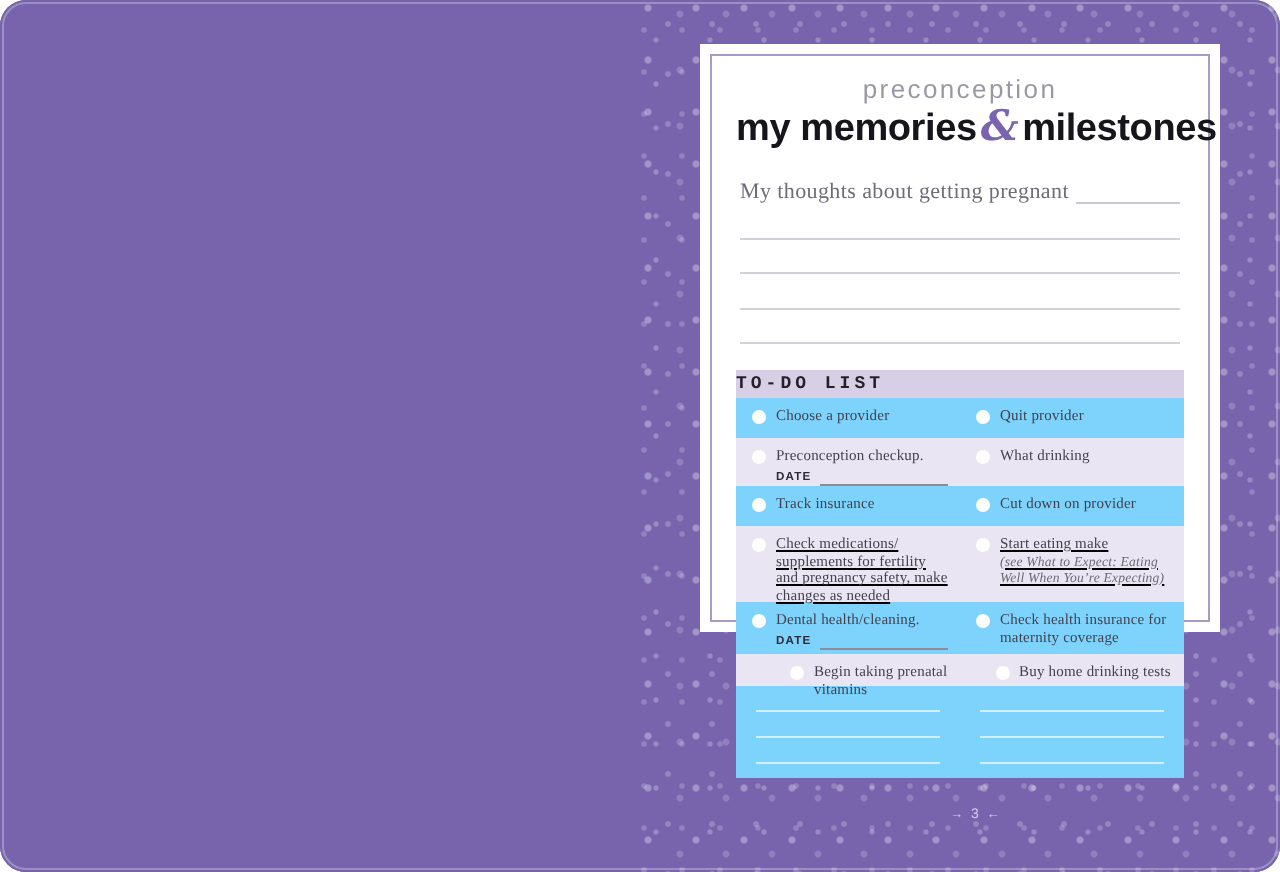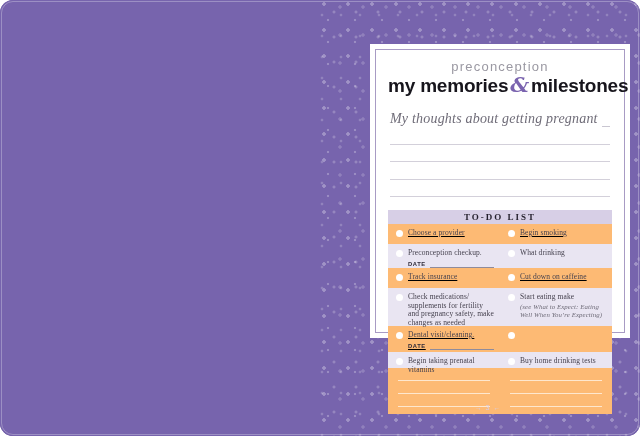--- a/index.html
+++ b/index.html
@@ -28,23 +28,22 @@
     background-image:
       radial-gradient(circle at 4px 4px,  rgba(255,255,255,.30) 1.5px, transparent 2.1px),
       radial-gradient(circle at 14px 12px, rgba(255,255,255,.22) 1.2px, transparent 1.8px),
       radial-gradient(circle at 8px 20px,  rgba(255,255,255,.26) 1.0px, transparent 1.6px),
       radial-gradient(circle at 20px 7px,  rgba(255,255,255,.18) 1.4px, transparent 2.0px),
       radial-gradient(circle at 2px 15px,  rgba(255,255,255,.20) 1.1px, transparent 1.7px);
     background-size: 24px 26px, 22px 25px, 27px 22px, 23px 28px, 19px 21px;
   }
 
   .white-page {
-    position:absolute; left:370px; top:22px; width:260px; height:294px;
+    position:absolute; left:350px; top:22px; width:260px; height:294px;
     background:#ffffff;
-    margin-top:22px;
   }
   .inner-frame {
     position:absolute; inset:5px; border:1px solid #a89bc4; pointer-events:none;
   }
   .page-content {
     position:absolute; left:6px; top:0; right:6px; bottom:6px;
     padding:0 12px;
   }
 
   .eyebrow {
@@ -59,42 +58,42 @@
   }
   .title .amp {
     font-family:"DejaVu Serif", serif; font-style:italic; font-weight:700;
     color:#7a63af; font-size:21px; padding:0 2px;
   }
 
   .thoughts-row {
     display:flex; 
     margin:15px 2px 0 2px;
     font-family:"Liberation Serif", serif;
-    font-size:14px; color:#6f6c78; letter-spacing:.2px;font-style:italic;
+    font-size:11px; color:#6f6c78; letter-spacing:.2px;
   }
   .thoughts-line { flex:1; border-bottom:1px solid #c9c6d1; margin-left:4px; }
 
   .rules { margin:0 2px; }
   .rule  { height:17.5px; border-bottom:1px solid #d3d0da; }
 
   .todo { margin-top:13px; }
   .todo-header {
-    background:#d7cfe6; height:14px; line-height:14.5px; text-align:center;
-    font-family:Liberation Serif, serif; font-weight:700;
+    background:#d7cfe6; height:14px; line-height:14.5px; text-align:left;
+    font-family:Liberation Mono, monospace; font-weight:700;
     font-size:9px; letter-spacing:2px; color:#231f2b;
   }
   .todo-row { display:flex; }
-  .shade-dark  { background:#fdba74;text-decoration:underline; }
+  .shade-dark  { background:#7dd3fc; }
   .shade-light { background:#e9e5f2; }
   .todo-col {
     flex:1; display:flex; gap:5px; align-items:flex-start;
     padding:5px 6px 0 8px;
   }
   .r1 { height:20px; } .r2 { height:24px; } .r3 { height:20px; }
-  .r4 { height:38px; } .r5 { height:26px; } .r6 { height:16px; }
+  .r4 { height:38px;text-decoration:underline; } .r5 { height:26px; } .r6 { height:16px;padding-left:19px; }
   .cb {
     width:7px; height:7px; border-radius:50%; background:#ffffff;
     flex-shrink:0; margin-top:0.5px;
   }
   .todo-text {
     font-family:"Liberation Serif", serif;
     font-size:7.5px; line-height:8.6px; color:#45414e; letter-spacing:.1px;
     flex:1;
   }
   .date-row { display:flex; align-items:flex-end; margin-top:2px; }
@@ -152,21 +151,21 @@
       <div class="todo">
         <div class="todo-header">TO-DO LIST</div>
 
         <div class="todo-row shade-dark r1">
           <div class="todo-col">
             <span class="cb"></span>
             <div class="todo-text">Choose a provider</div>
           </div>
           <div class="todo-col">
             <span class="cb"></span>
-            <div class="todo-text">Begin smoking</div>
+            <div class="todo-text">Quit provider</div>
           </div>
         </div>
 
         <div class="todo-row shade-light r2">
           <div class="todo-col">
             <span class="cb"></span>
             <div class="todo-text">
               <span>Preconception checkup.</span>
               <div class="date-row">
                 <span class="date-label">DATE</span>
@@ -180,21 +179,21 @@
           </div>
         </div>
 
         <div class="todo-row shade-dark r3">
           <div class="todo-col">
             <span class="cb"></span>
             <div class="todo-text">Track insurance</div>
           </div>
           <div class="todo-col">
             <span class="cb"></span>
-            <div class="todo-text">Cut down on caffeine</div>
+            <div class="todo-text">Cut down on provider</div>
           </div>
         </div>
 
         <div class="todo-row shade-light r4">
           <div class="todo-col">
             <span class="cb"></span>
             <div class="todo-text">Check medications/ supplements for fertility and pregnancy safety, make changes as needed</div>
           </div>
           <div class="todo-col">
             <span class="cb"></span>
@@ -202,29 +201,30 @@
               <span>Start eating make</span>
               <span class="note">(see What to Expect: Eating Well When You’re Expecting)</span>
             </div>
           </div>
         </div>
 
         <div class="todo-row shade-dark r5">
           <div class="todo-col">
             <span class="cb"></span>
             <div class="todo-text">
-              <span>Dental visit/cleaning.</span>
+              <span>Dental health/cleaning.</span>
               <div class="date-row">
                 <span class="date-label">DATE</span>
                 <span class="date-line"></span>
               </div>
             </div>
           </div>
           <div class="todo-col">
             <span class="cb"></span>
+            <div class="todo-text">Check health insurance for maternity coverage</div>
           </div>
         </div>
 
         <div class="todo-row shade-light r6">
           <div class="todo-col">
             <span class="cb"></span>
             <div class="todo-text">Begin taking prenatal vitamins</div>
           </div>
           <div class="todo-col">
             <span class="cb"></span>

